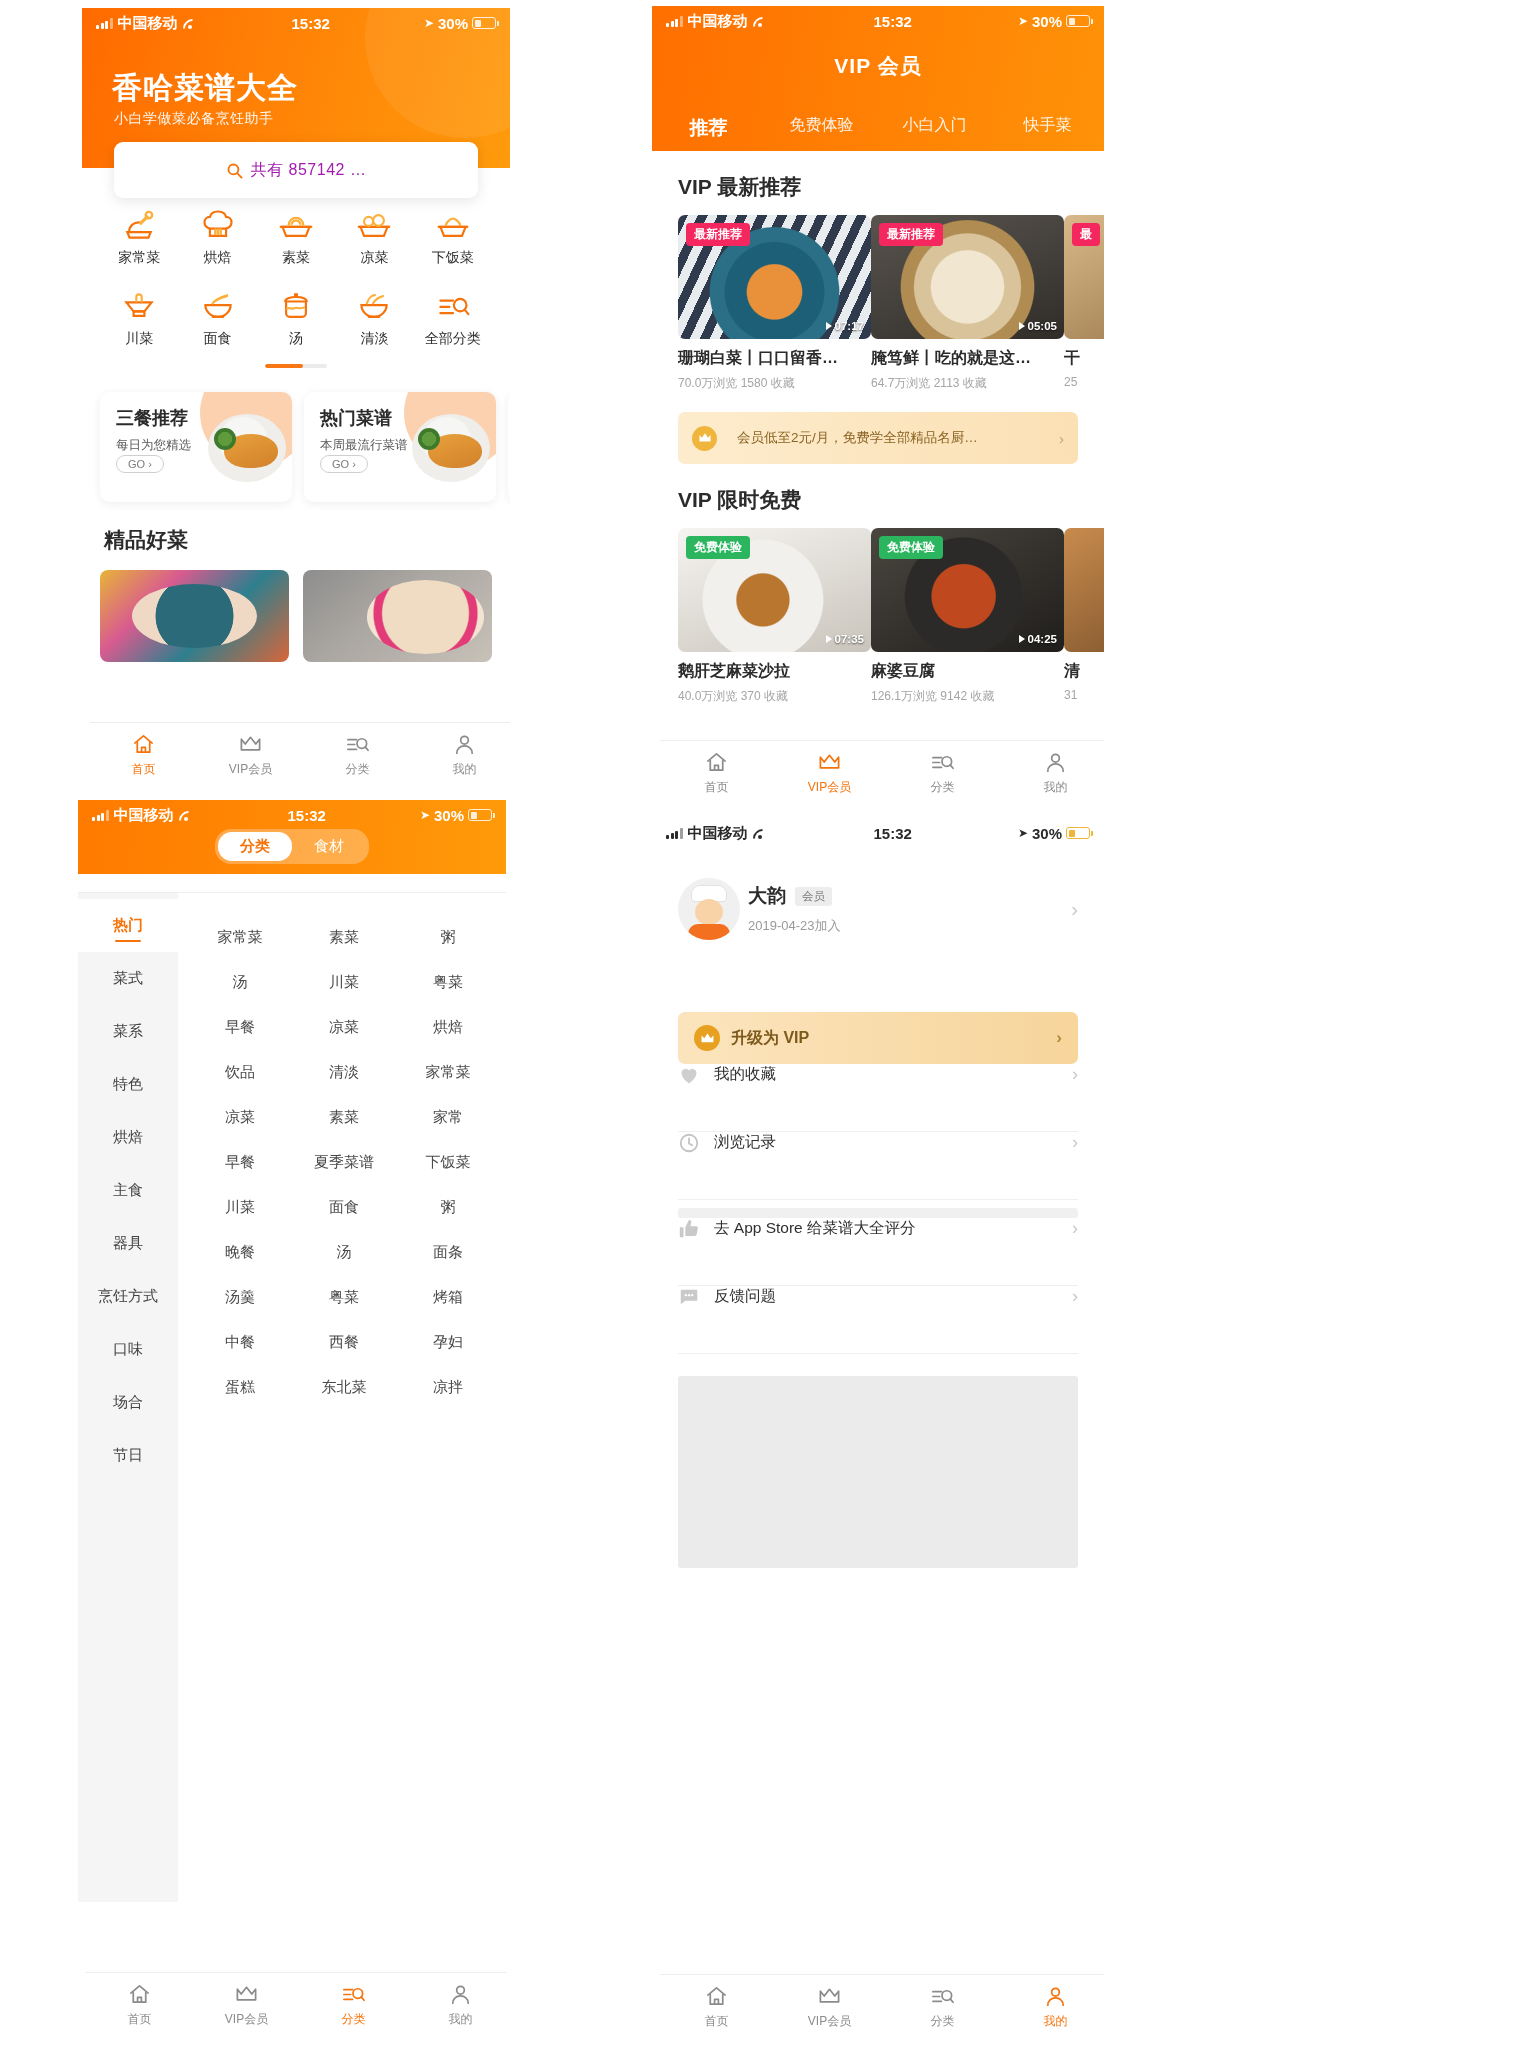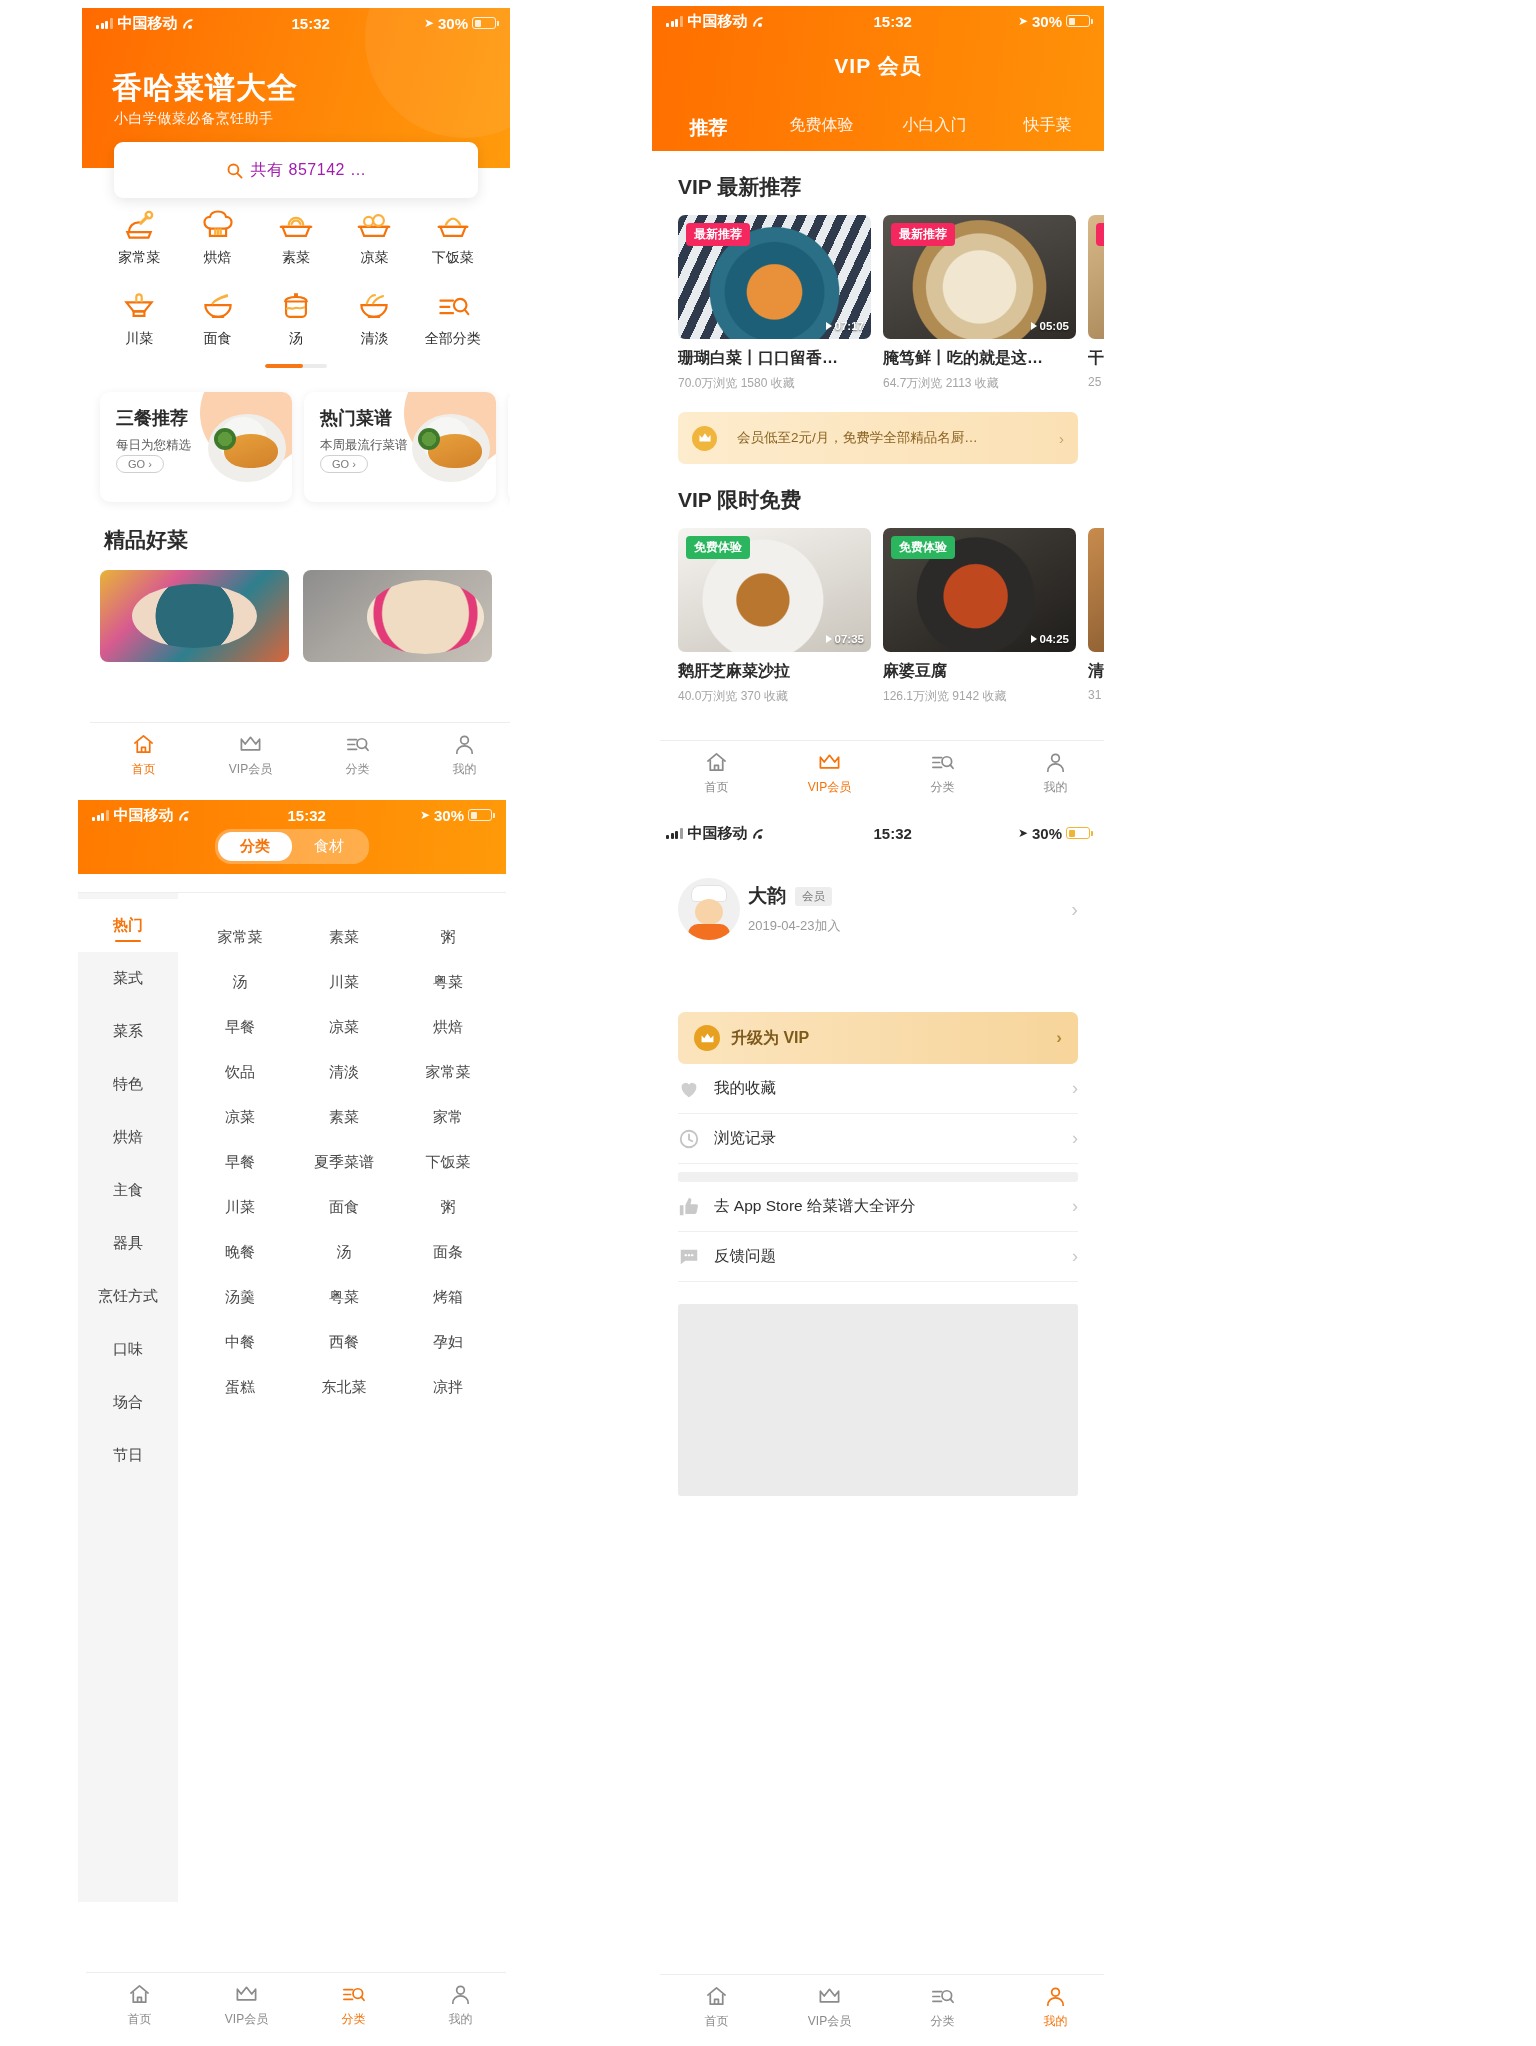--- a/index.html
+++ b/index.html
@@ -163,21 +163,21 @@
   
   #phone-vip { left:652px; top:6px; width:452px; height:800px; }
   .vip-top { height:145px; background:linear-gradient(98deg,#ff6f00,#ff9208); color:#fff; position:relative;}
   .vip-title { position:absolute; left:0; right:0; top:46px; text-align:center;
                font-size:21px; font-weight:bold; letter-spacing:1px;}
   .vip-tabs { position:absolute; left:0; right:0; bottom:10px; display:flex; }
   .vip-tabs div { flex:1; text-align:center; font-size:16px; color:rgba(255,255,255,.9); }
   .vip-tabs div.on { font-size:19px; font-weight:bold; color:#fff; }
 
   .vsec-title { padding:0 26px; margin-top:22px; font-size:21px; font-weight:bold; color:#2b2b2b;}
-  .vcards { display:flex; gap:12px; padding:0 26px; margin-top:14px; overflow:hidden;}
+  .vcards { display:flex; padding:0 26px; margin-top:14px; overflow:hidden;}
   .vcard { flex:0 0 193px; }
   .vthumb { position:relative; height:124px; border-radius:7px; overflow:hidden; }
   .vthumb .badge {
     position:absolute; left:8px; top:8px; padding:3px 8px; border-radius:4px;
     font-size:12px; color:#fff; font-weight:bold;
   }
   .vthumb .dur {
     position:absolute; right:7px; bottom:7px; display:flex; align-items:center; gap:3px;
     color:#fff; font-size:11.5px; font-weight:bold; text-shadow:0 1px 2px rgba(0,0,0,.6);
   }
@@ -224,21 +224,21 @@
   .me-join { font-size:13px; color:#9a9a9a; margin-top:8px;}
   .me-chev { margin-left:auto; color:#c9c9c9; font-size:20px;}
   .me-vip {
     margin:72px 26px 0; height:52px; border-radius:7px;
     background:linear-gradient(90deg,#fbe4bd,#f7d59b);
     display:flex; align-items:center; gap:11px; padding:0 16px;
     font-size:16px; font-weight:bold; color:#7d5a1c;
   }
   .me-list { margin-top:0; }
   .me-item {
-    display:flex; align-items:center; gap:14px; height:50px;
+    display:flex; align-items:flex-start; gap:14px; height:68px;
     margin:0 26px; border-bottom:1px solid #efefef; font-size:15.5px; color:#2f2f2f;
   }
   .me-item .chev { margin-left:auto; color:#c9c9c9; font-size:18px;}
   .me-item svg { width:22px; height:22px; flex:0 0 22px;}
   .me-gap { height:10px; background:#f0f0f0; margin:8px 26px 0; border-radius:3px;}
   .me-blank { margin:22px 26px 0; height:192px; background:#ebebeb; border-radius:3px; }
 </style>
 </head>
 <body>
 

